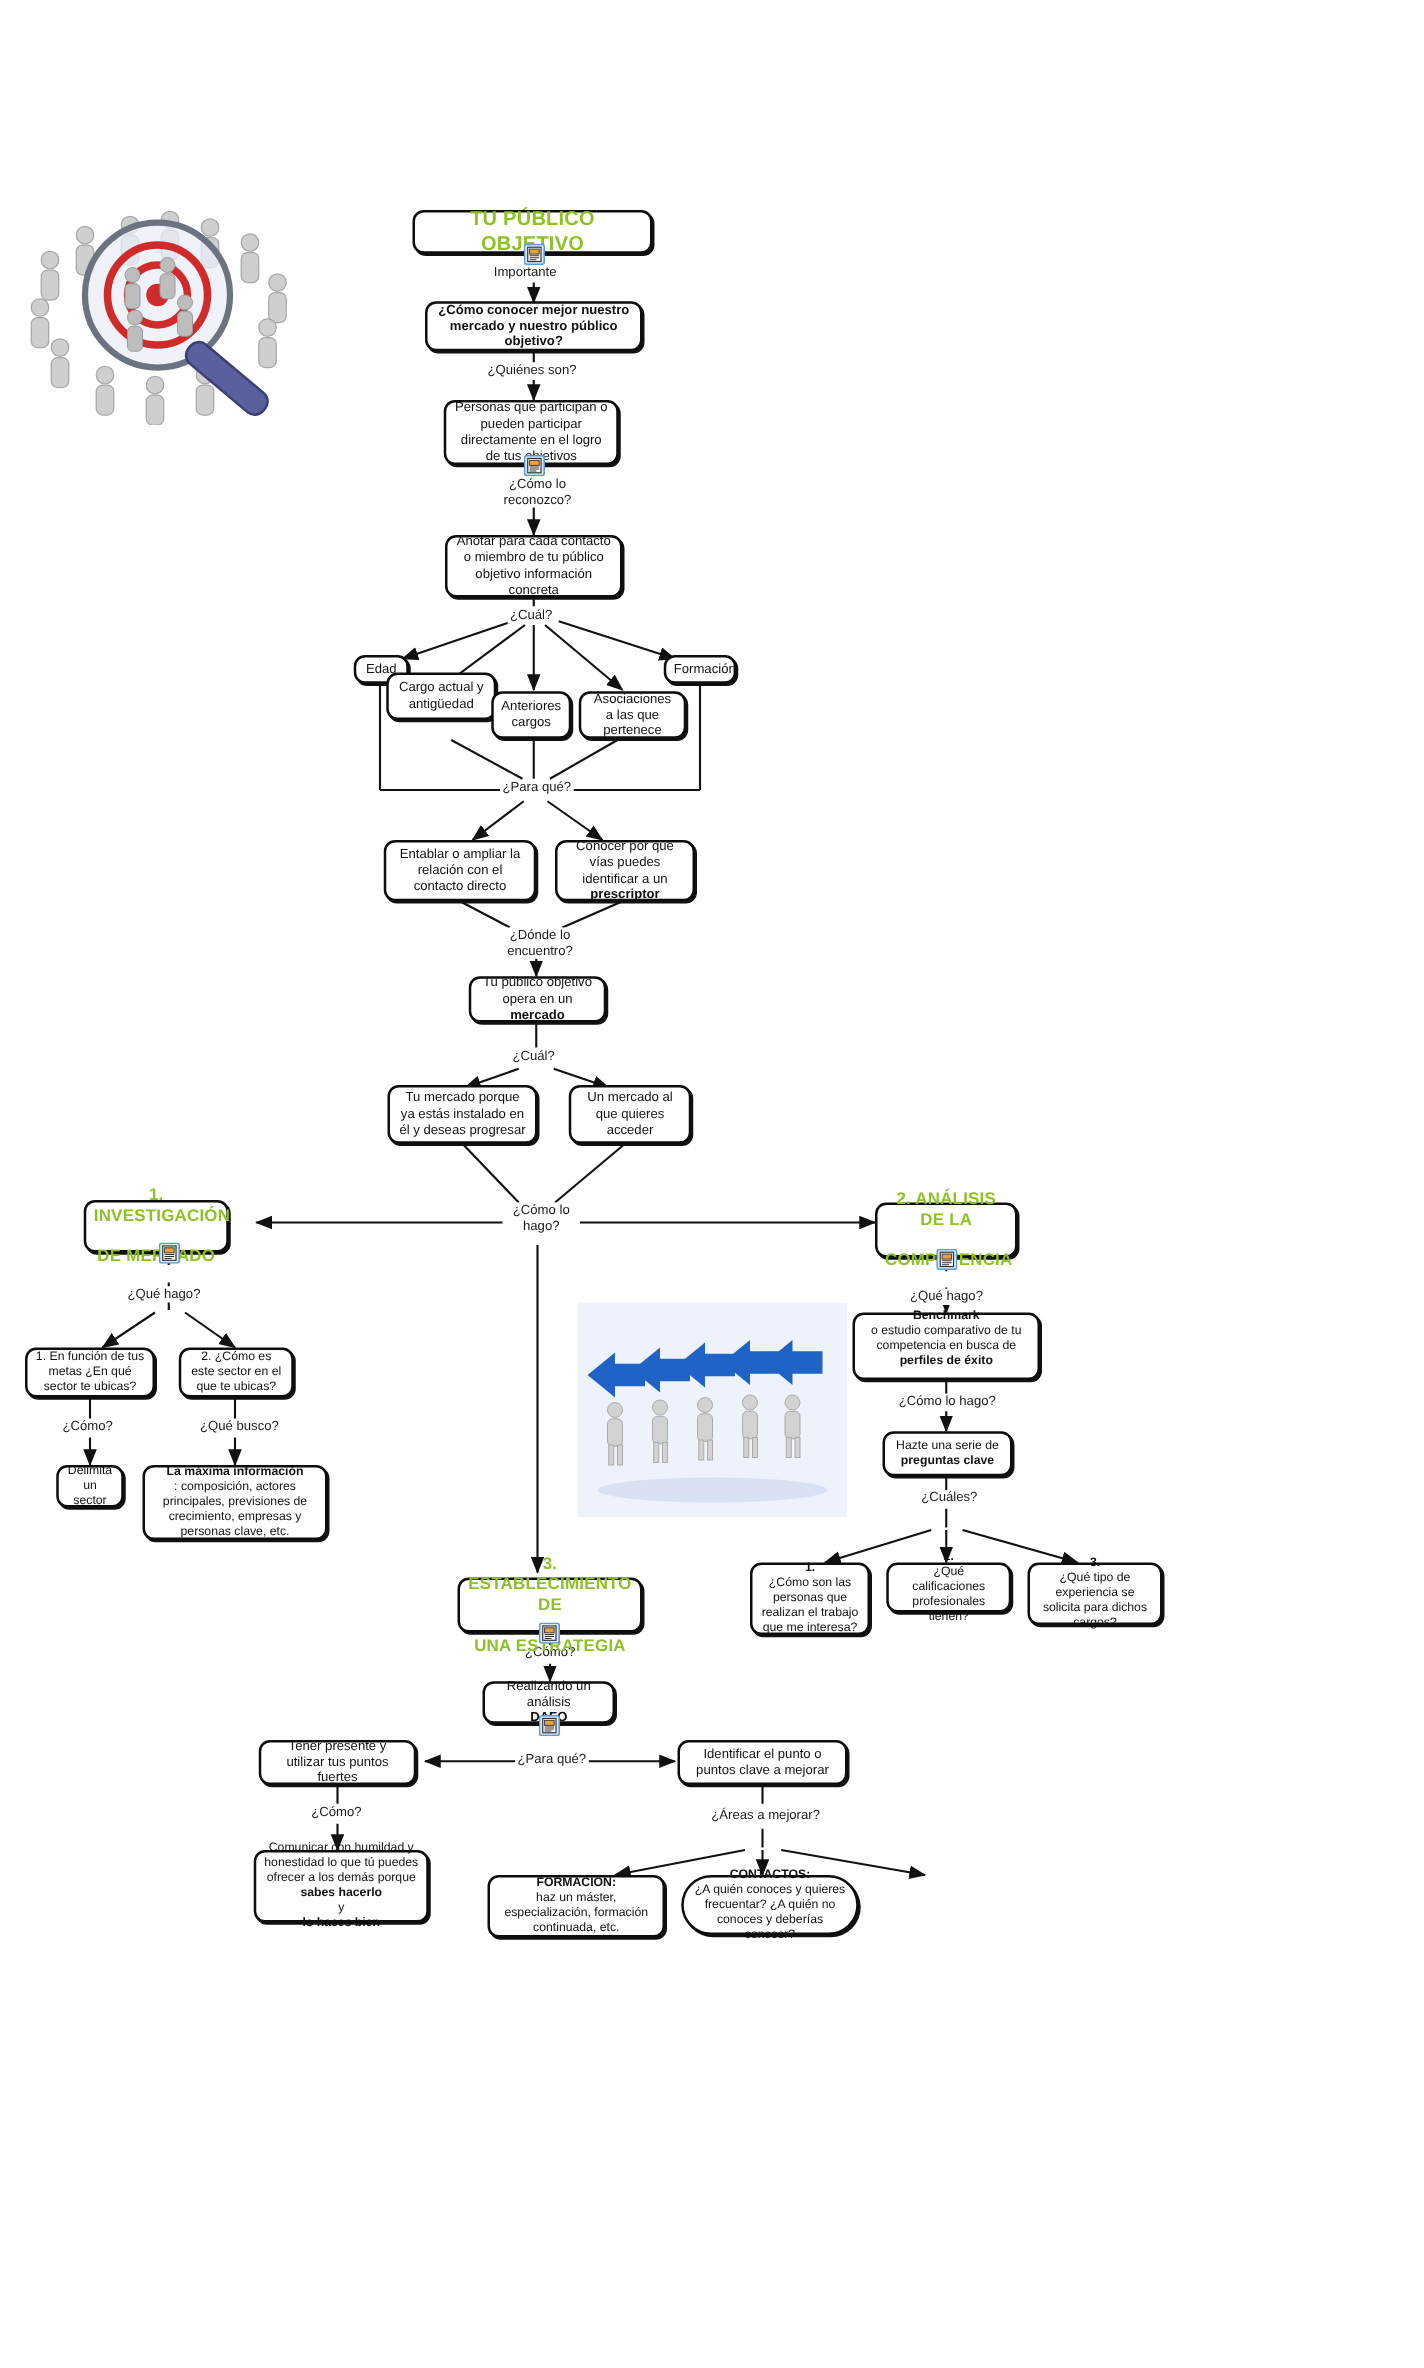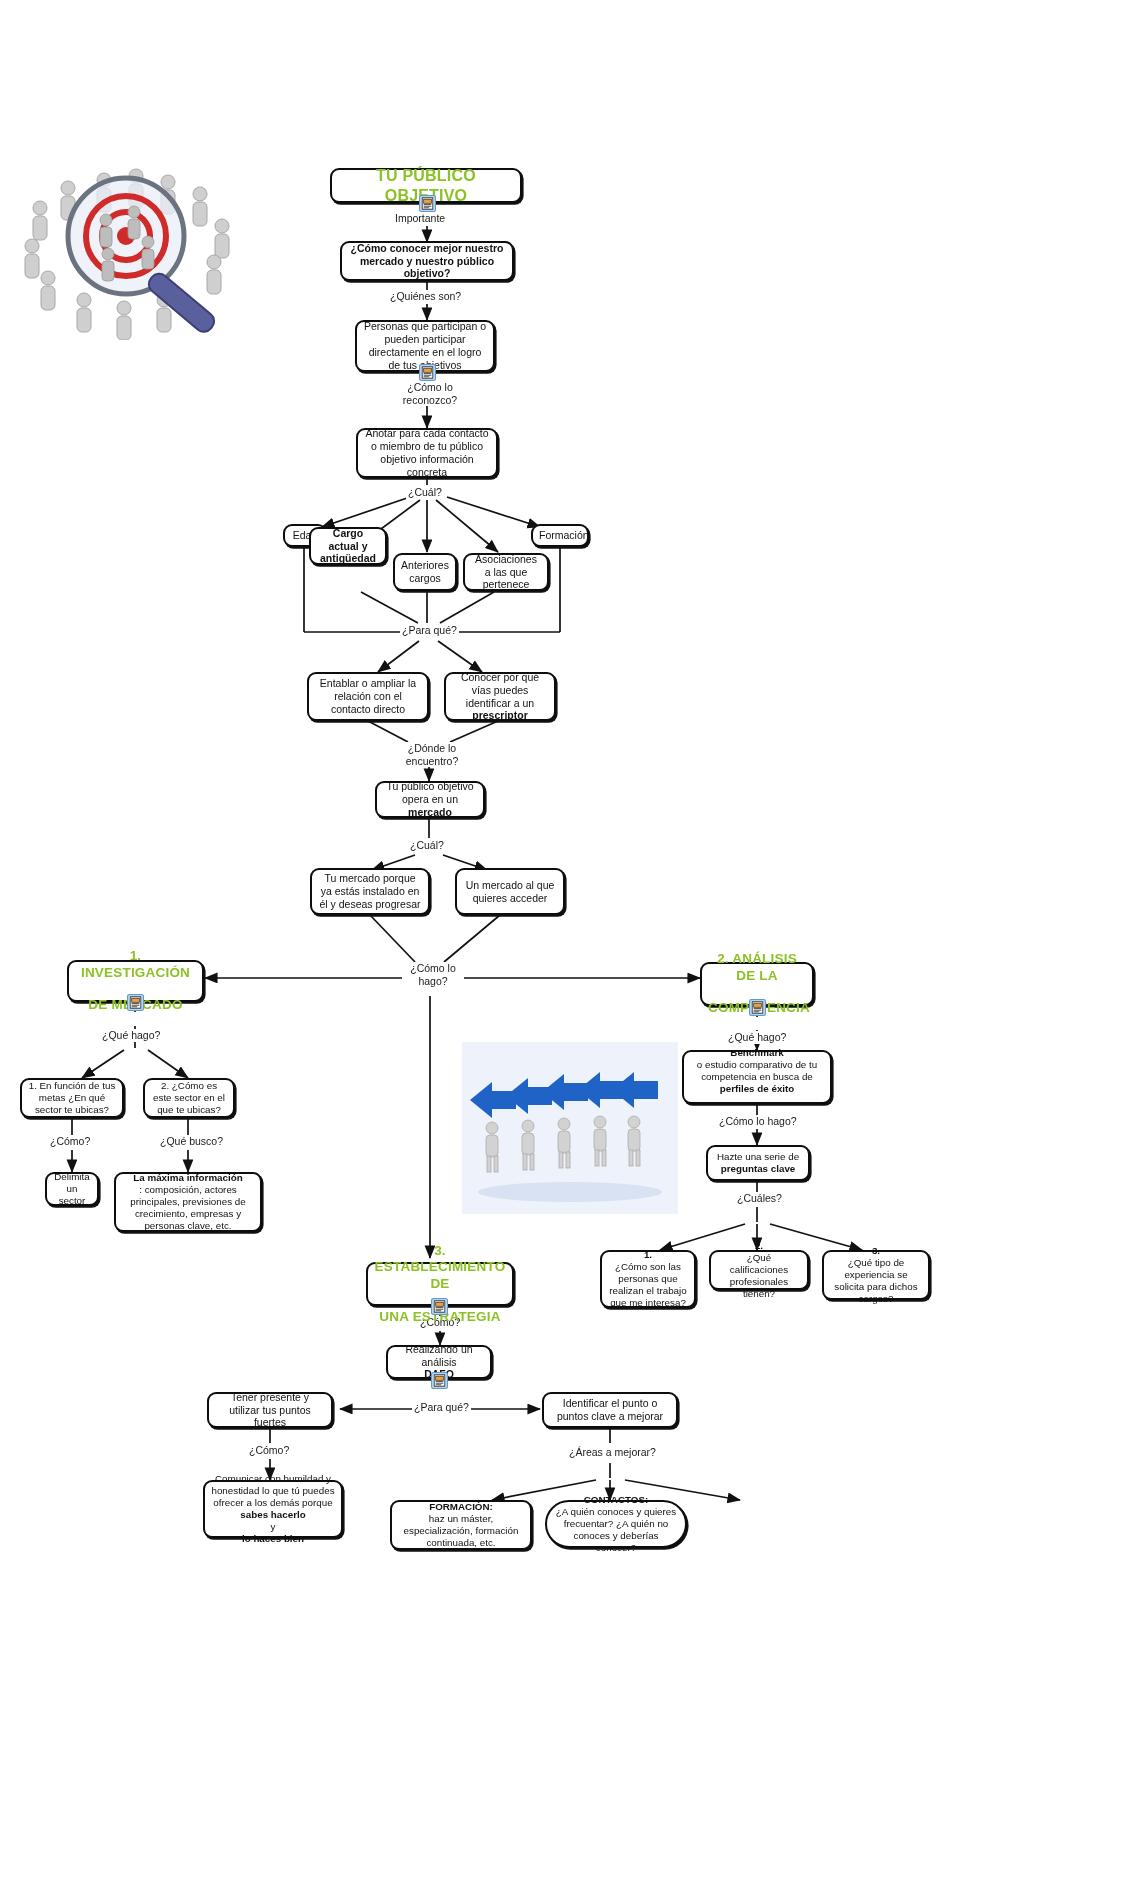--- a/index.html
+++ b/index.html
@@ -336,21 +336,21 @@
   </div>
 
   <div class="node" style="left:356px;top:428px;width:142px;height:50px;">
     <span class="n-sm">Anotar para cada contacto o miembro de tu público objetivo información concreta</span>
   </div>
 
   <div class="node" style="left:283px;top:524px;width:44px;height:23px;">
     <span class="n-sm">Edad</span>
   </div>
 
-  <div class="node" style="left:309px;top:527px;width:78px;height:38px;font-weight:bold;">
+  <div class="node" style="left:309px;top:538px;width:88px;height:38px;">
     <span class="n-sm">Cargo actual y antigüedad</span>
   </div>
 
   <div class="node" style="left:393px;top:553px;width:64px;height:38px;">
     <span class="n-sm">Anteriores cargos</span>
   </div>
 
   <div class="node" style="left:463px;top:553px;width:86px;height:38px;">
     <span class="n-sm">Asociaciones a las que pertenece</span>
   </div>
@@ -374,25 +374,25 @@
     <span class="n-sm">
       <span>Tu público objetivo opera en un </span>
         <span class="bold">mercado</span>
     </span>
   </div>
 
   <div class="node" style="left:310px;top:868px;width:120px;height:47px;justify-content:flex-end;">
     <span class="n-sm">Tu mercado porque ya estás instalado en él y deseas progresar</span>
   </div>
 
-  <div class="node" style="left:455px;top:868px;width:110px;height:47px;">
+  <div class="node" style="left:455px;top:868px;width:98px;height:47px;">
     <span class="n-sm">Un mercado al que quieres acceder</span>
   </div>
 
-  <div class="node" style="left:67px;top:960px;width:137px;height:42px;">
+  <div class="node" style="left:67px;top:960px;width:116px;height:42px;">
     <span class="green g-md">
       <span>1. INVESTIGACIÓN</span><br>
       <span>DE MERCADO</span>
     </span>
   </div>
 
   <div class="node" style="left:700px;top:962px;width:114px;height:44px;">
     <span class="green g-md">
       <span>2. ANÁLISIS DE LA</span><br>
       <span>COMPETENCIA</span>

